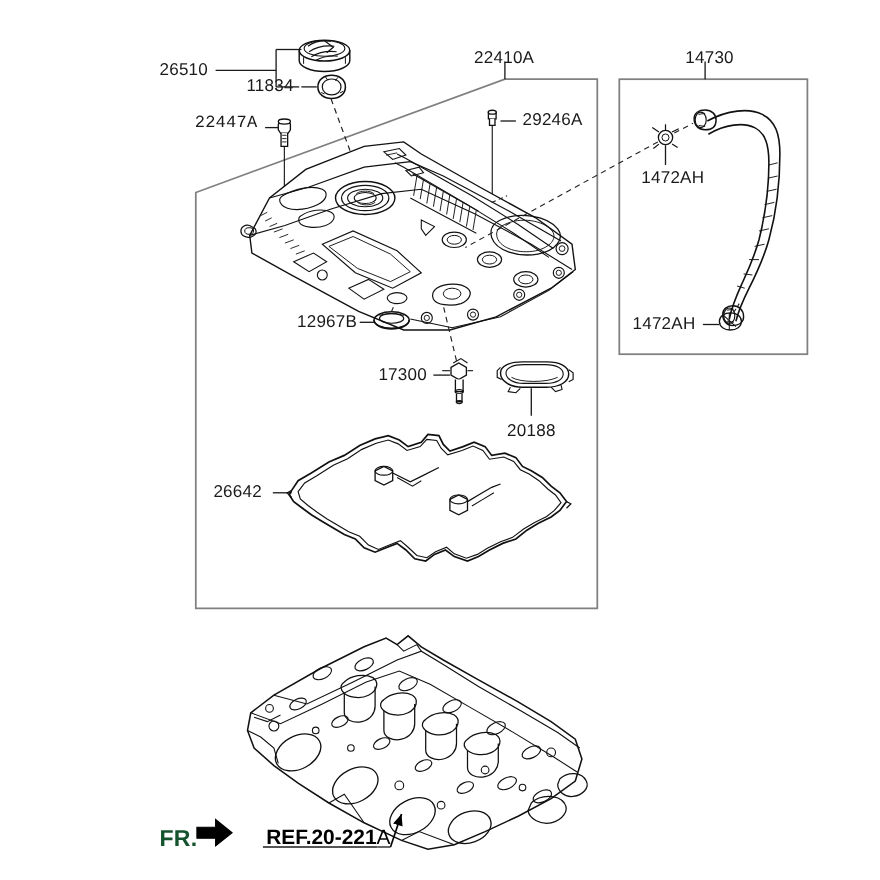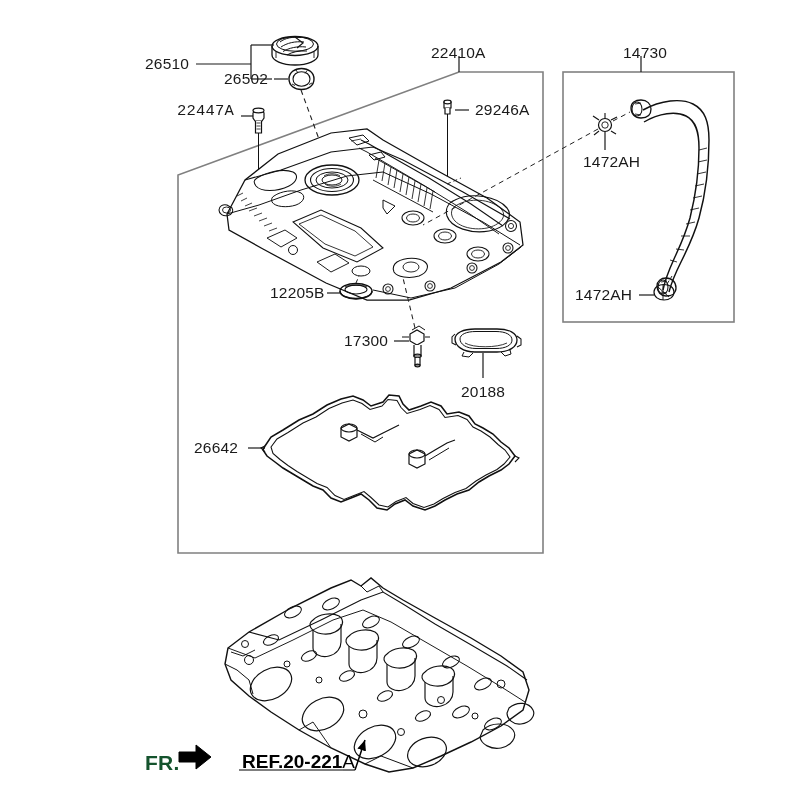--- a/index.html
+++ b/index.html
@@ -439,35 +439,35 @@
     <g>
       <line x1="208" y1="770" x2="312" y2="770" stroke="#555" stroke-width="1.6"></line>
       <line x1="312" y1="770" x2="324" y2="770" stroke="#555" stroke-width="1.6"></line>
       <path d="M324,770 L334,740" stroke="#000" stroke-width="1.5" marker-end="url(#arrowhead)"></path>
     </g>
 
   </svg>
 
   <div class="lbl" style="left:114px; top:56px;">26510</div>
 
-  <div class="lbl" style="left:193px; top:71px;">26502</div>
+  <div class="lbl" style="left:193px; top:71px;">11834</div>
 
   <div class="lbl" style="left:146px; top:104px;font-family:Liberation Mono, monospace;">22447A</div>
 
   <div class="lbl" style="left:400px; top:45px;">22410A</div>
 
   <div class="lbl" style="left:444px; top:102px;">29246A</div>
 
   <div class="lbl" style="left:592px; top:45px;">14730</div>
 
   <div class="lbl" style="left:552px; top:154px;">1472AH</div>
 
   <div class="lbl" style="left:544px; top:287px;">1472AH</div>
 
-  <div class="lbl" style="left:239px; top:285px;">12205B</div>
+  <div class="lbl" style="left:239px; top:285px;">12967B</div>
 
   <div class="lbl" style="left:313px; top:333px;">17300</div>
 
   <div class="lbl" style="left:430px; top:384px;">20188</div>
 
   <div class="lbl" style="left:163px; top:440px;">26642</div>
 
   <div class="lbl lbl-fr" style="left:114px; top:752px;">FR.</div>
 
   <div class="lbl lbl-ref" style="left:211px; top:752px;"><span>REF.20-221</span><span class="suffix">A</span></div>

